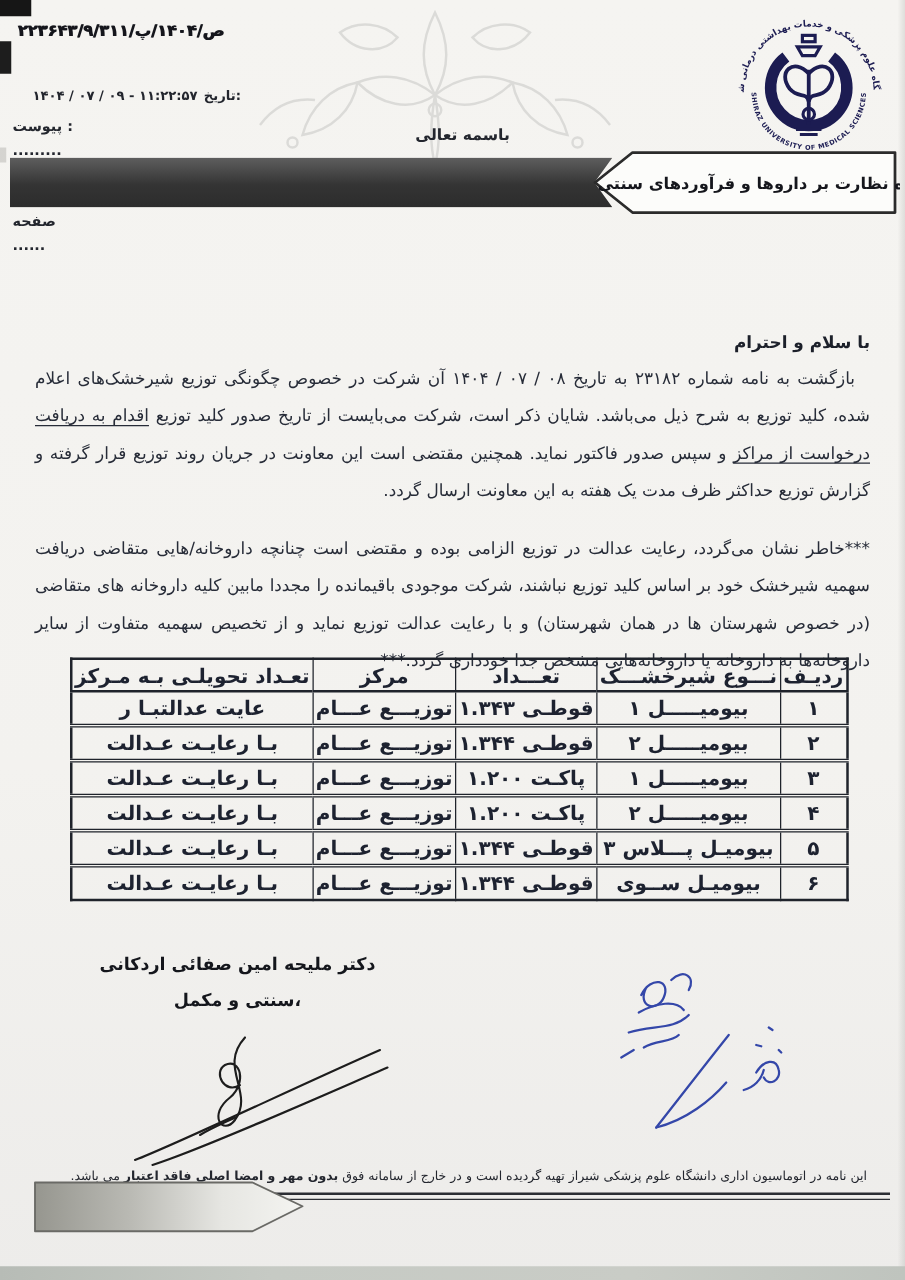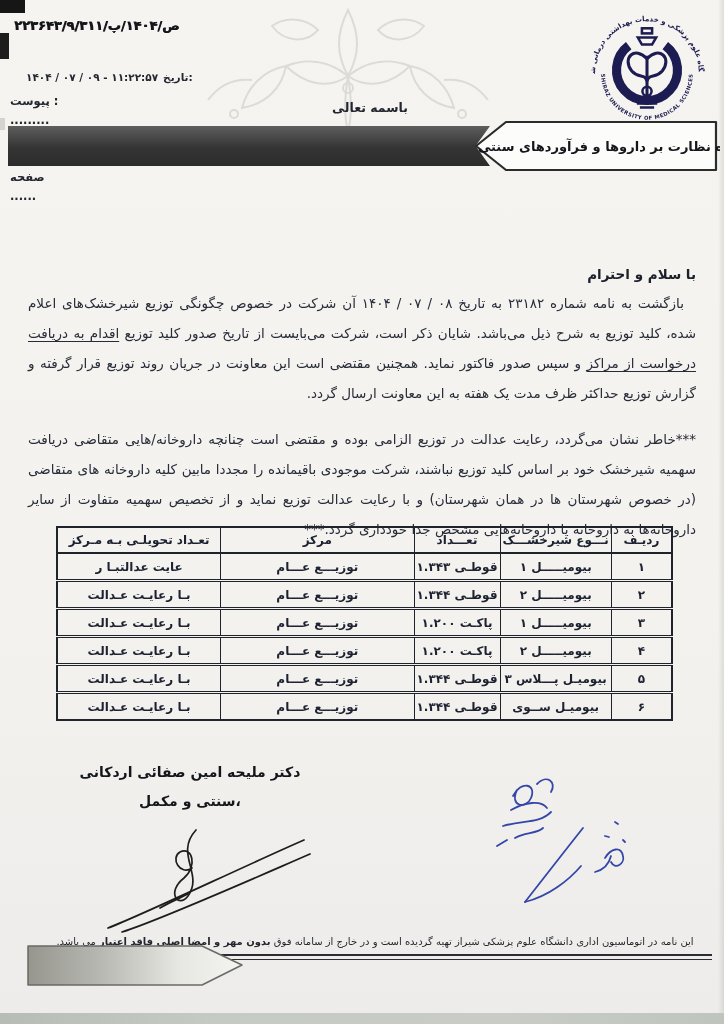--- a/index.html
+++ b/index.html
@@ -47,21 +47,21 @@
   .body-text{position:absolute;left:28px;right:28px;top:288px;direction:rtl;}
   .body-text p{margin:0;font-size:13.5px;line-height:30px;text-align:justify;color:#272c38;font-weight:500;}
   .body-text p.p1{text-indent:12px;}
   .body-text p.p2{margin-top:16px;}
   .body-text u{text-underline-offset:3px;}
 
   
   .dist-table{position:absolute;left:56px;top:526px;width:617px;border-collapse:collapse;direction:rtl;
     border:2.2px solid #1f232b;}
   .dist-table th,.dist-table td{border:1.5px solid #1f232b;text-align:center;vertical-align:middle;
-    font-size:12px;font-weight:700;color:#1d2230;padding:0 2px;white-space:nowrap;overflow:hidden;}
+    font-size:16px;font-weight:700;color:#1d2230;padding:0 2px;white-space:nowrap;overflow:hidden;}
   .dist-table th{height:24px;}
   .dist-table td{height:25px;}
   .dist-table tr.drow:not(:last-child) td{border-bottom:3px double #1f232b;}
   .dist-table thead th{border-bottom:2px solid #1f232b;}
 
   
   .sig-block{position:absolute;left:40px;top:758px;width:300px;text-align:center;direction:rtl;
     font-size:14px;font-weight:700;line-height:29px;color:#14161c;}
   .sig-scribble{position:absolute;left:100px;top:824px;}
   .blue-scribble{position:absolute;left:455px;top:762px;}

